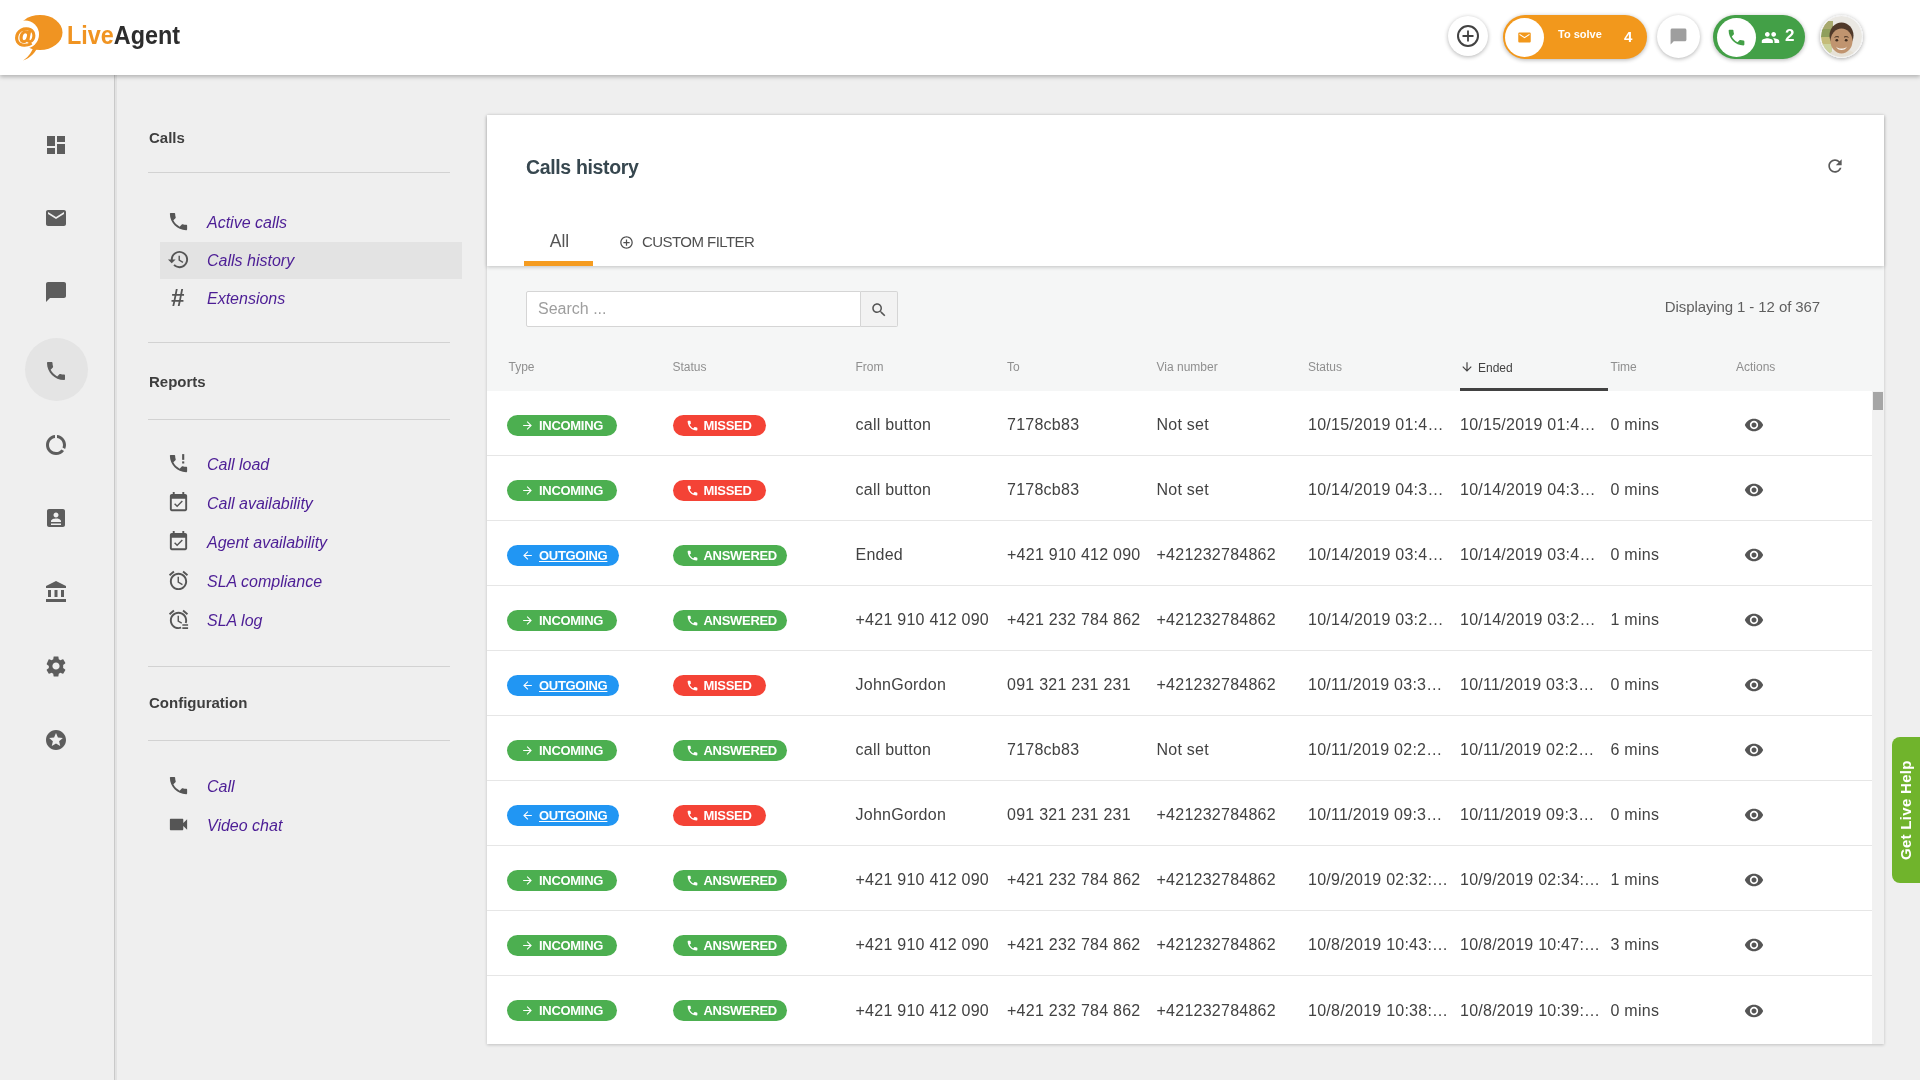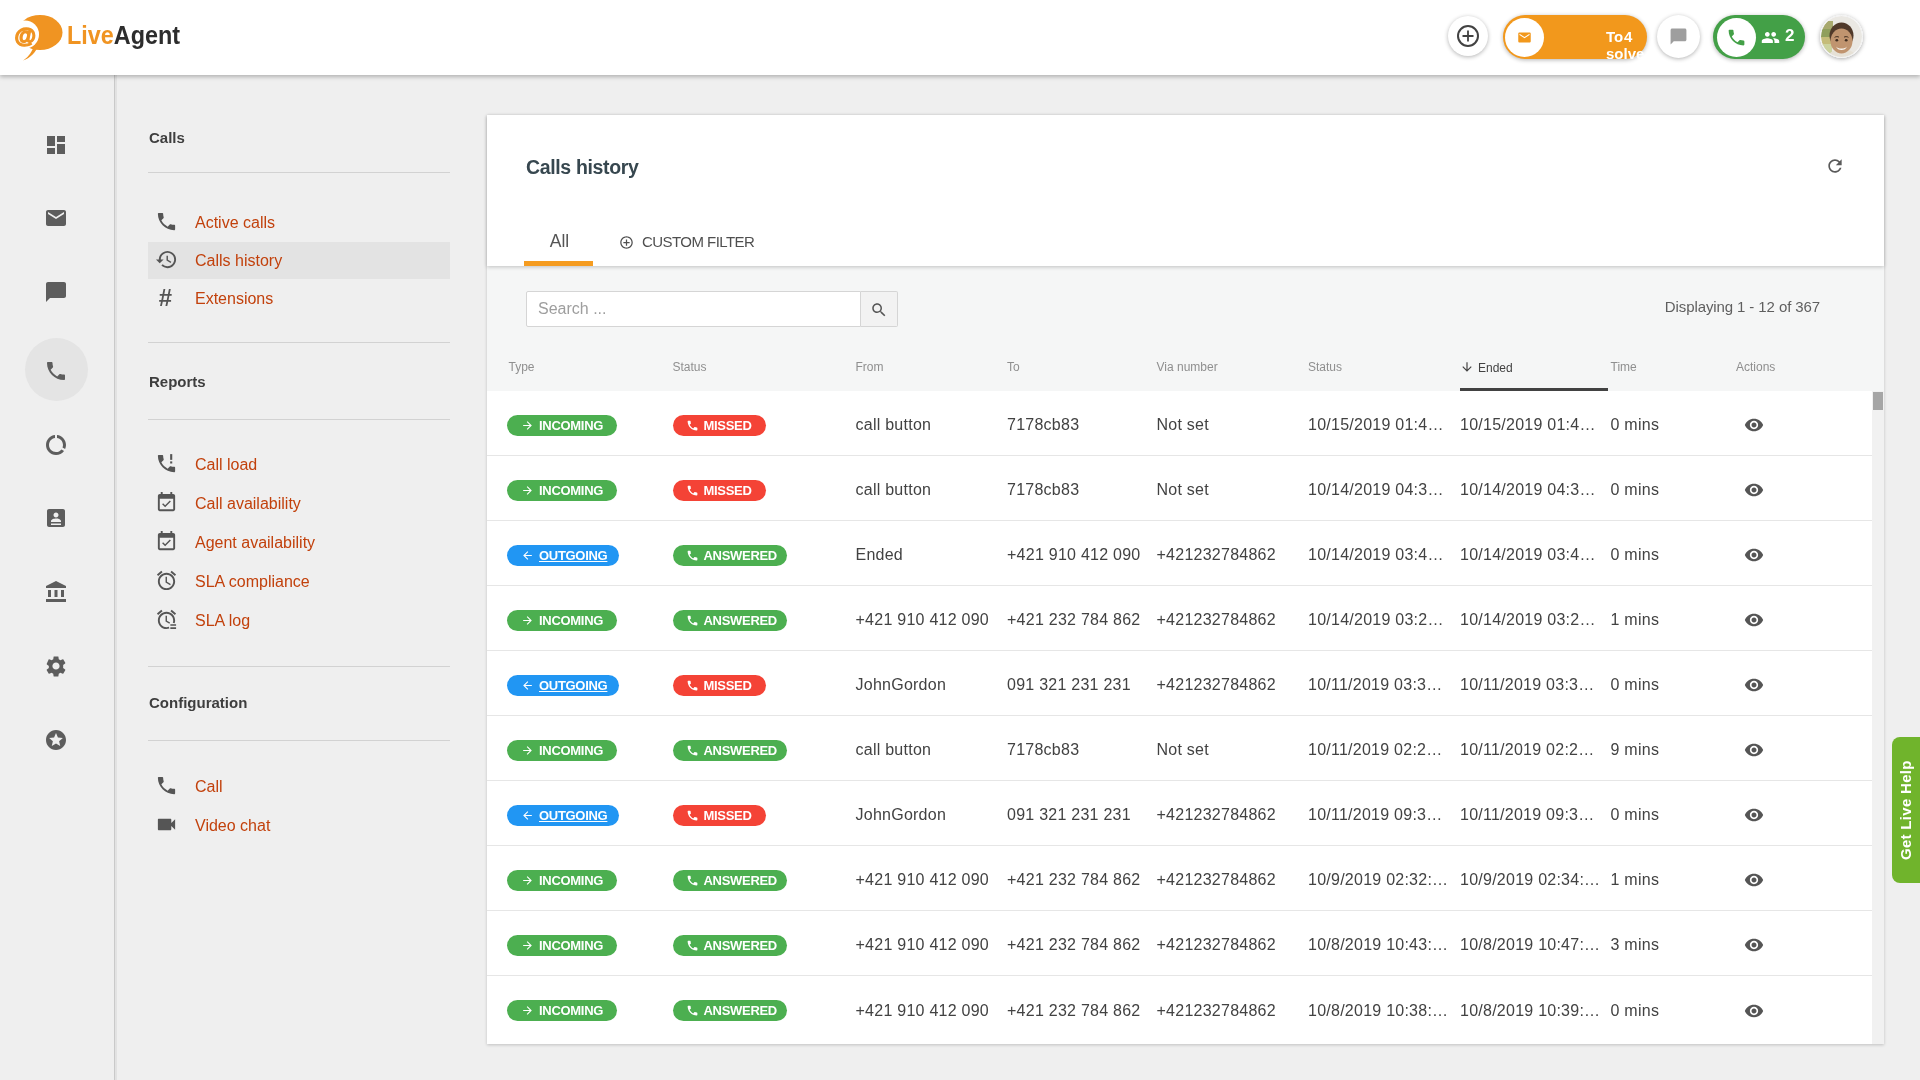--- a/index.html
+++ b/index.html
@@ -15,21 +15,21 @@
 .railico { position:absolute; left:44px; width:24px; height:24px; }
 #railactive { position:absolute; left:25px; top:338px; width:63px; height:63px;
   border-radius:50%; background:#e4e4e4; }
 #vdiv1 { position:absolute; left:114px; top:75px; width:1px; height:1005px; background:#c9c9c9; }
 #vdiv2 { position:absolute; left:115px; top:75px; width:2px; height:1005px; background:#e2e2e2; }
 
 
 #menu { position:absolute; left:148px; top:75px; width:303px; }
 .mhead { position:absolute; left:1px; font-size:15px; font-weight:bold; color:#3e3e3e; }
 .mdiv { position:absolute; left:0; width:302px; height:1px; background:#d2d2d2; }
-.mitem { position:absolute; left:0; width:302px; font-size:16px; color:#c2410c; }
+.mitem { position:absolute; left:12px; width:302px; font-size:16px; color:#4c1d95;font-style:italic; }
 .mitem svg { position:absolute; left:7px; top:50%; margin-top:-13px; width:23px; height:23px; fill:#555; }
 .mitem span { position:absolute; left:47px; top:50%; line-height:20px; margin-top:-10px; }
 .msel { background:#e3e3e3; }
 
 
 #card { position:absolute; left:487px; top:115px; width:1397px; height:929px; background:#fff;
   box-shadow:0 1px 3px rgba(0,0,0,0.2); }
 #cardhead { position:absolute; left:0; top:0; width:1397px; height:151px; background:#fff;
   box-shadow:0 1px 4px rgba(0,0,0,0.22); z-index:5; }
 #cardtitle { position:absolute; left:39px; top:41px; font-size:19.5px; font-weight:bold; color:#37474f; letter-spacing:-0.35px; }
@@ -103,21 +103,21 @@
       <circle cx="12" cy="12" r="10" fill="none" stroke="#424242" stroke-width="2"></circle>
       <path d="M11.1 6.5h1.8v4.6h4.6v1.8h-4.6v4.6h-1.8v-4.6H6.5v-1.8h4.6z" fill="#424242"></path>
     </svg>
   </div>
   <div class="pill" style="left:1503px;width:144px;background:#f2981c;">
     <div class="pillcirc">
         <svg viewBox="0 0 24 24" style="position:absolute;left:11px;top:12px;width:17px;height:15px;fill:#f2981c;">
       <path d="M20 4H4c-1.1 0-1.99.9-1.99 2L2 18c0 1.1.9 2 2 2h16c1.1 0 2-.9 2-2V6c0-1.1-.9-2-2-2zm0 4l-8 5-8-5V6l8 5 8-5v2z"></path>
     </svg>
       </div>
-    <span style="position:absolute;left:55px;top:13px;font-size:15px;font-weight:bold;color:#fff;margin-left:48px;">To solve</span>
+    <span style="position:absolute;left:55px;top:13px;font-size:11px;font-weight:bold;color:#fff;">To solve</span>
     <span style="position:absolute;left:121px;top:13px;font-size:15px;font-weight:bold;color:#fff;">4</span>
   </div>
   <div class="circbtn" style="left:1657px;width:43px;height:43px;top:15px;">
     <svg viewBox="0 0 24 24" style="position:absolute;left:12px;top:12px;width:19px;height:19px;fill:#9e9e9e;">
       <path d="M20 2H4c-1.1 0-2 .9-2 2v18l4-4h14c1.1 0 2-.9 2-2V4c0-1.1-.9-2-2-2z"></path>
     </svg>
   </div>
   <div class="pill" style="left:1713px;width:92px;background:#43a047;">
     <div class="pillcirc" style="left:4px;">
         <svg viewBox="0 0 24 24" style="position:absolute;left:9px;top:9px;width:21px;height:21px;fill:#43a047;">
@@ -372,21 +372,21 @@
             <path d="M12 4l-1.41 1.41L16.17 11H4v2h12.17l-5.58 5.59L12 20l8-8z"></path>
           </svg>INCOMING</div>
         <div class="badge b-status bg-green" style="width:114px;"><svg viewBox="0 0 24 24">
             <path d="M6.62 10.79c1.44 2.83 3.76 5.14 6.59 6.59l2.2-2.2c.27-.27.67-.36 1.02-.24 1.12.37 2.33.57 3.57.57.55 0 1 .45 1 1V20c0 .55-.45 1-1 1-9.39 0-17-7.61-17-17 0-.55.45-1 1-1h3.5c.55 0 1 .45 1 1 0 1.25.2 2.45.57 3.57.11.35.03.74-.25 1.02l-2.2 2.2z"></path>
           </svg>ANSWERED</div>
         <div class="cell c-from">call button</div>
         <div class="cell c-to">7178cb83</div>
         <div class="cell c-via">Not set</div>
         <div class="cell c-created">10/11/2019 02:2…</div>
         <div class="cell c-ended">10/11/2019 02:2…</div>
-        <div class="cell c-time">9 mins</div>
+        <div class="cell c-time">6 mins</div>
         <svg class="eye" viewBox="0 0 24 24">
           <path d="M12 4.5C7 4.5 2.73 7.61 1 12c1.73 4.39 6 7.5 11 7.5s9.27-3.11 11-7.5c-1.73-4.39-6-7.5-11-7.5zM12 17c-2.76 0-5-2.24-5-5s2.24-5 5-5 5 2.24 5 5-2.24 5-5 5zm0-8c-1.66 0-3 1.34-3 3s1.34 3 3 3 3-1.34 3-3-1.34-3-3-3z"></path>
         </svg>
       </div>
 <div class="row" style="top:390px;">
         <div class="badge b-type bg-blue" style="width:112px;"><svg viewBox="0 0 24 24">
             <path d="M20 11H7.83l5.59-5.59L12 4l-8 8 8 8 1.41-1.41L7.83 13H20v-2z"></path>
           </svg>OUTGOING</div>
         <div class="badge b-status bg-red" style="width:93px;"><svg viewBox="0 0 24 24">
             <path d="M6.62 10.79c1.44 2.83 3.76 5.14 6.59 6.59l2.2-2.2c.27-.27.67-.36 1.02-.24 1.12.37 2.33.57 3.57.57.55 0 1 .45 1 1V20c0 .55-.45 1-1 1-9.39 0-17-7.61-17-17 0-.55.45-1 1-1h3.5c.55 0 1 .45 1 1 0 1.25.2 2.45.57 3.57.11.35.03.74-.25 1.02l-2.2 2.2z"></path>

